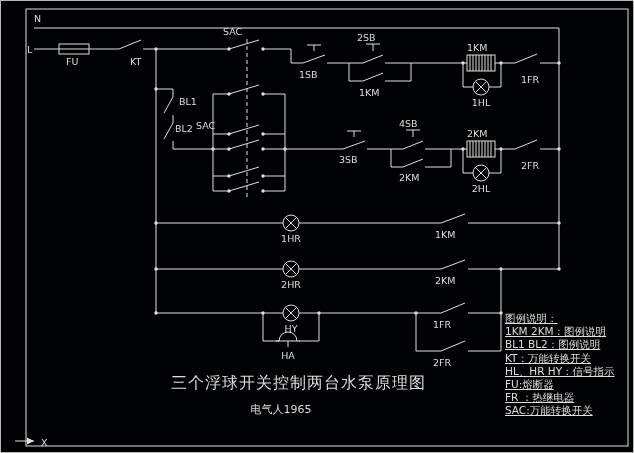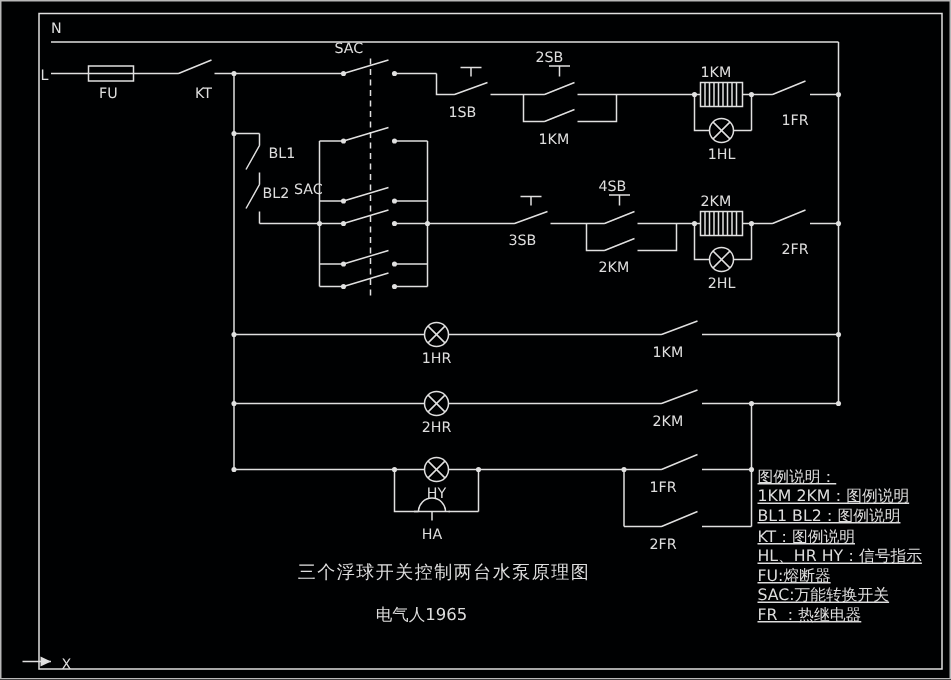--- a/index.html
+++ b/index.html
@@ -12,22 +12,22 @@
   .wire{stroke:#e0e0e0;stroke-width:1;fill:none;}
   .dash{stroke-dasharray:4 3;}
   .dot{fill:#e0e0e0;stroke:none;}
   .arrow{fill:#e0e0e0;stroke:none;}
   text{fill:#dedede;font-size:9.5px;font-family:"DejaVu Sans",sans-serif;}
   .legend{
     position:absolute;left:504px;top:311px;color:#dedede;
     font-size:10.5px;line-height:13.2px;white-space:nowrap;text-decoration:underline;
   }
   .title{
-    position:absolute;left:165px;top:372px;width:260px;text-align:center;
-    color:#dedede;font-size:12px;letter-spacing:1px;
+    position:absolute;left:165px;top:372px;width:260px;text-align:right;
+    color:#dedede;font-size:16px;letter-spacing:1px;
   }
   .author{
     position:absolute;left:150px;top:401px;width:260px;text-align:center;
     color:#dedede;font-size:11px;
   }
 </style>
 </head>
 <body>
 
 <div class="canvas">
@@ -166,19 +166,19 @@
     </g>
   </svg>
 
   <div class="title">三个浮球开关控制两台水泵原理图</div>
   <div class="author">电气人1965</div>
 
   <div class="legend">
     <div>图例说明：</div>
     <div>1KM 2KM：图例说明</div>
     <div>BL1 BL2：图例说明</div>
-    <div>KT：图例说明</div>
+    <div>KT：万能转换开关</div>
     <div>HL、HR HY：信号指示</div>
     <div>FU:熔断器</div>
+    <div>FR ：热继电器</div>
     <div>SAC:万能转换开关</div>
-    <div>FR ：热继电器</div>
   </div>
 </div>
 
 </body></html>

